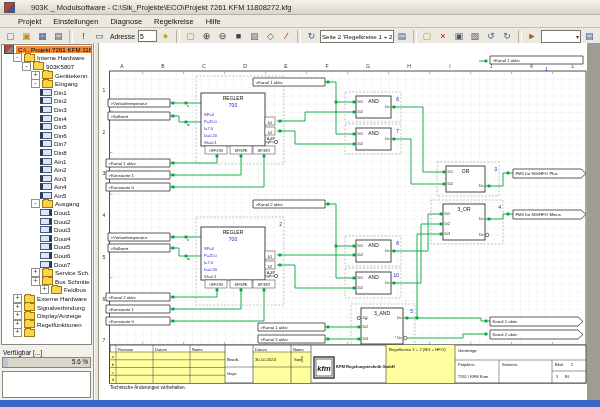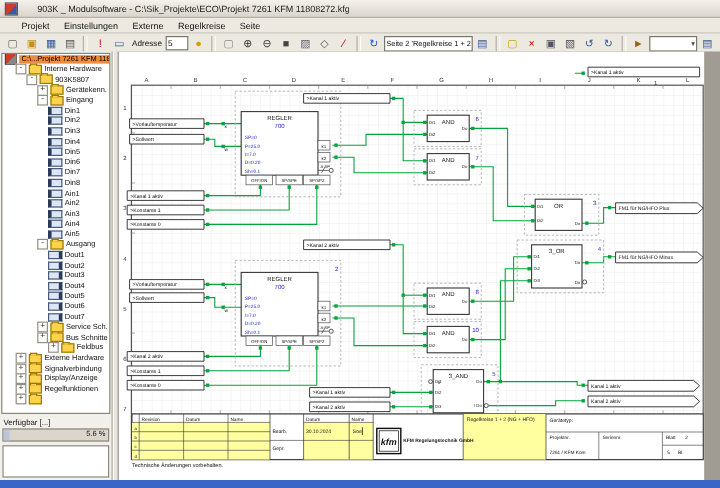--- a/index.html
+++ b/index.html
@@ -58,23 +58,23 @@
 <body>
 
 <div class="titlebar">
   <span class="app-ico16"></span>
   <span class="title-text">903K _ Modulsoftware  -  C:\Sik_Projekte\ECO\Projekt 7261 KFM 11808272.kfg</span>
 </div>
 
 <div class="menubar">
   <span>Projekt</span>
   <span>Einstellungen</span>
-  <span>Externe</span>
+  <span>Diagnose</span>
   <span>Regelkreise</span>
-  <span>Seite</span>
+  <span>Hilfe</span>
 </div>
 
 <div class="toolbar" id="toolbar">
     <span class="tbi" style="color: rgb(102, 102, 102);">▢</span>
     <span class="tbi" style="color: rgb(200, 144, 16);">▣</span>
     <span class="tbi" style="color: rgb(52, 90, 154);">▦</span>
     <span class="tbi" style="color: rgb(85, 85, 85);">▤</span>
     <span class="tbsep"></span>
     <span class="tbi" style="color: rgb(208, 0, 0);">!</span>
     <span class="tbi" style="color: rgb(52, 90, 154);">▭</span>

